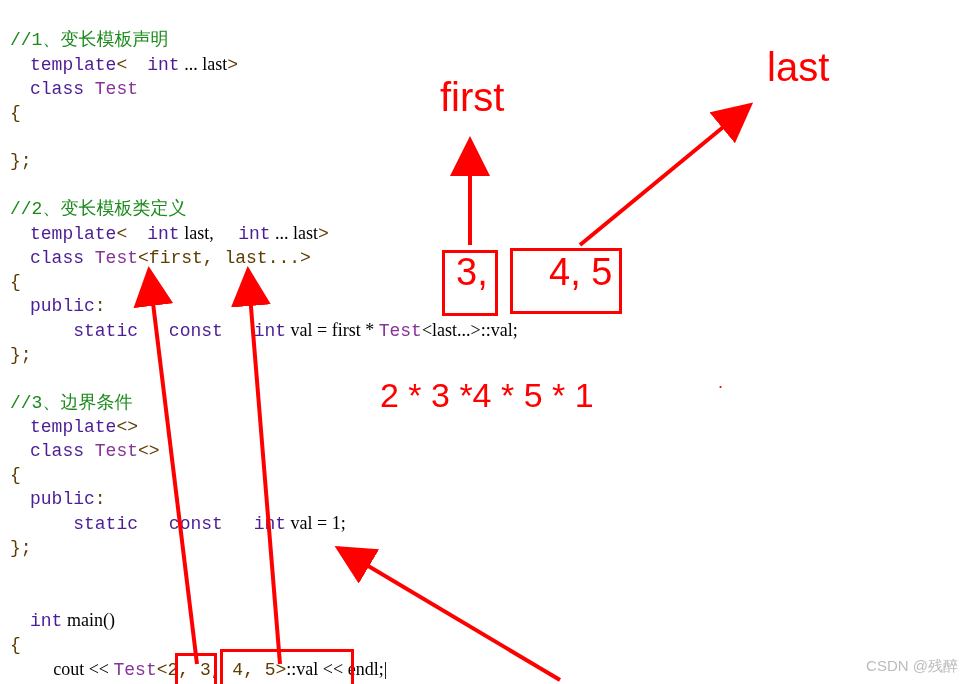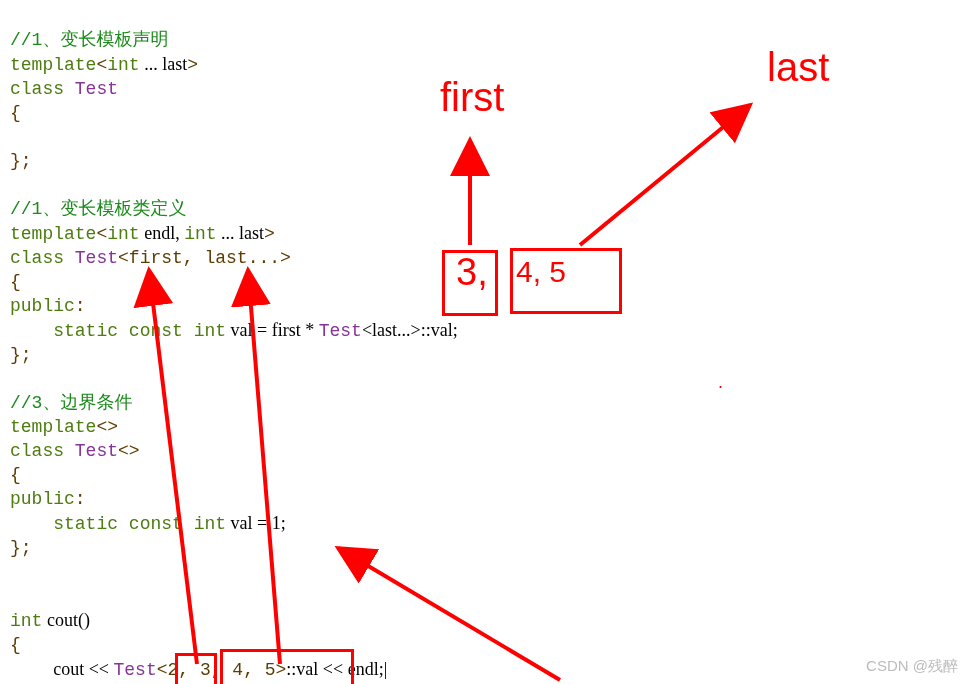--- a/index.html
+++ b/index.html
@@ -12,21 +12,21 @@
     font-size: 18px;
     line-height: 24px;
     overflow: hidden;
   }
   .code {
     padding: 4px 10px;
     white-space: pre;
     color: #000;
   }
   .comment { color: #1a8a1a; }
-  .keyword { color: #4d7c0f; }
+  .keyword { color: #4c1d95; margin-left: 20px; }
   .type    { color: #883399; }
   .punct   { color: #5c3c00; }
   .plain   { color: #000; font-family: Liberation Serif, serif; }
 
   
   .overlay { position: absolute; left: 0; top: 0; width: 966px; height: 684px; pointer-events: none; }
   .ann { position: absolute; color: #ff0000; font-family: Arial, sans-serif; font-weight: 500; }
   .big { font-size: 40px; }
   .mid { font-size: 32px; }
   .box { position: absolute; border: 3px solid #ff0000; background: transparent; }
@@ -47,38 +47,38 @@
 <body>
 
 <div class="code">
 <span class="comment">//1、变长模板声明</span>
 <span class="keyword">template</span><span class="punct">&lt;</span><span class="keyword">int</span><span class="plain"> ... last</span><span class="punct">&gt;</span>
 <span class="keyword">class</span><span class="type"> Test</span>
 <span class="punct">{</span>
 
 <span class="punct">};</span>
 
-<span class="comment">//1、变长模板类定义</span>
-<span class="keyword">template</span><span class="punct">&lt;</span><span class="keyword">int</span><span class="plain"> endl, </span><span class="keyword">int</span><span class="plain"> ... last</span><span class="punct">&gt;</span>
+<span class="comment">//2、变长模板类定义</span>
+<span class="keyword">template</span><span class="punct">&lt;</span><span class="keyword">int</span><span class="plain"> last, </span><span class="keyword">int</span><span class="plain"> ... last</span><span class="punct">&gt;</span>
 <span class="keyword">class</span><span class="type"> Test</span><span class="punct">&lt;first, last...&gt;</span>
 <span class="punct">{</span>
 <span class="keyword">public</span><span class="punct">:</span>
 <span>    </span><span class="keyword">static</span><span> </span><span class="keyword">const</span><span> </span><span class="keyword">int</span><span class="plain"> val = first * </span><span class="type">Test</span><span class="plain">&lt;last...&gt;::val;</span>
 <span class="punct">};</span>
 
 <span class="comment">//3、边界条件</span>
 <span class="keyword">template</span><span class="punct">&lt;&gt;</span>
 <span class="keyword">class</span><span class="type"> Test</span><span class="punct">&lt;&gt;</span>
 <span class="punct">{</span>
 <span class="keyword">public</span><span class="punct">:</span>
 <span>    </span><span class="keyword">static</span><span> </span><span class="keyword">const</span><span> </span><span class="keyword">int</span><span class="plain"> val = 1;</span>
 <span class="punct">};</span>
 
 
-<span class="keyword">int</span><span class="plain"> cout()</span>
+<span class="keyword">int</span><span class="plain"> main()</span>
 <span class="punct">{</span>
 <span>    </span><span class="plain">cout &lt;&lt; </span><span class="type">Test</span><span class="punct">&lt;2, 3, 4, 5&gt;</span><span class="plain">::val &lt;&lt; endl;</span><span class="plain">|</span>
 </div>
 
 <div class="overlay">
 
   <svg class="arrows">
     <defs>
       <marker id="ah" markerWidth="12" markerHeight="12" refX="9" refY="5" orient="auto">
         <path d="M0,0 L10,5 L0,10 Z" fill="#ff0000"></path>
@@ -94,21 +94,22 @@
 
     <line x1="560" y1="680" x2="338" y2="548" stroke="#ff0000" stroke-width="4" marker-end="url(#ah)"></line>
   </svg>
 
   <div class="ann big" style="left:440px; top:85px;">first</div>
   <div class="ann big" style="left:750px; top:55px;margin-left:17px;">last</div>
 
   <div class="box" style="left:442px; top:250px; width:50px; height:60px;"></div>
   <div class="box" style="left:510px; top:248px; width:106px; height:60px;"></div>
   <div class="ann" style="left:456px; top:260px; font-size:38px;">3,</div>
-  <div class="ann" style="left:516px; top:260px; font-size:30px;">4, 5</div>
+  <div class="ann" style="left:549px; top:260px; font-size:38px;">4, 5</div>
 
+  <div class="ann mid" style="left:380px; top:383px; font-size:34px;">2 * 3 *4 * 5 * 1</div>
   <div class="ann" style="left:718px; top:370px; font-size:18px;">.</div>
 
   <div class="box" style="left:175px; top:653px; width:36px; height:31px;"></div>
   <div class="box" style="left:220px; top:649px; width:128px; height:35px;"></div>
 </div>
 
 <div class="watermark">CSDN @残醉</div>
 
 </body></html>

